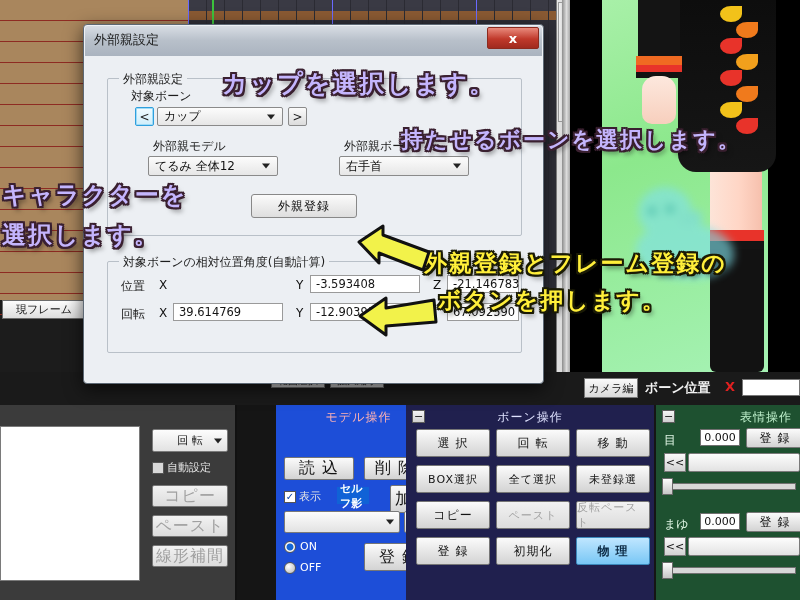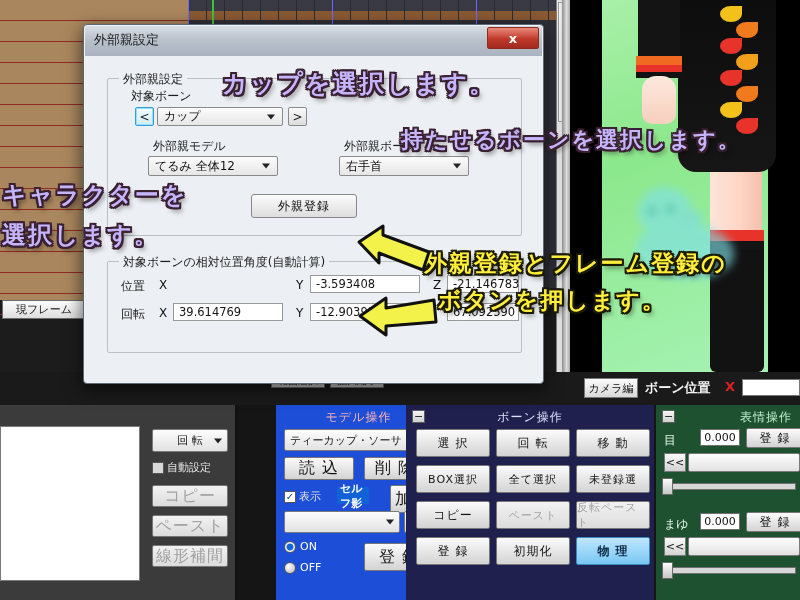--- a/index.html
+++ b/index.html
@@ -332,24 +332,20 @@
         </div>
 
         <div class="btn dis" style="position:absolute;left:152px;top:80px;width:76px;height:22px">コピー</div>
         <div class="btn dis" style="position:absolute;left:152px;top:110px;width:76px;height:22px">ペースト</div>
         <div class="btn dis" style="position:absolute;left:152px;top:140px;width:76px;height:22px">線形補間</div>
       </div>
 
       <div class="panel pnl-model">
         <div class="panel-title">モデル操作</div>
 
-        <div class="combo" style="position:absolute;left:8px;top:24px;width:150px;height:22px">
-          <span>ティーカップ・ソーサ</span>
-          <span class="car"></span>
-        </div>
 
         <div class="btn" style="position:absolute;left:8px;top:52px;width:70px;height:23px">読 込</div>
         <div class="btn" style="position:absolute;left:88px;top:52px;width:62px;height:23px">削 除</div>
 
         <div class="chk" style="position:absolute;left:8px;top:84px">
           <span class="bx on">✓</span>
           <span>表示</span>
         </div>
         <div class="selftag" style="position:absolute;left:61px;top:82px;width:32px;height:17px">セルフ影</div>
         <div class="btn" style="position:absolute;left:114px;top:80px;width:44px;height:28px">加算</div>

